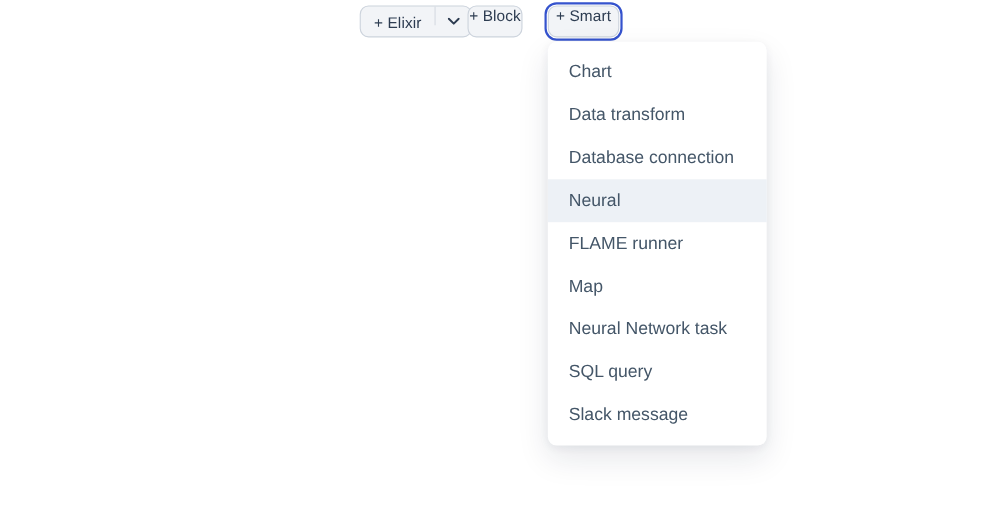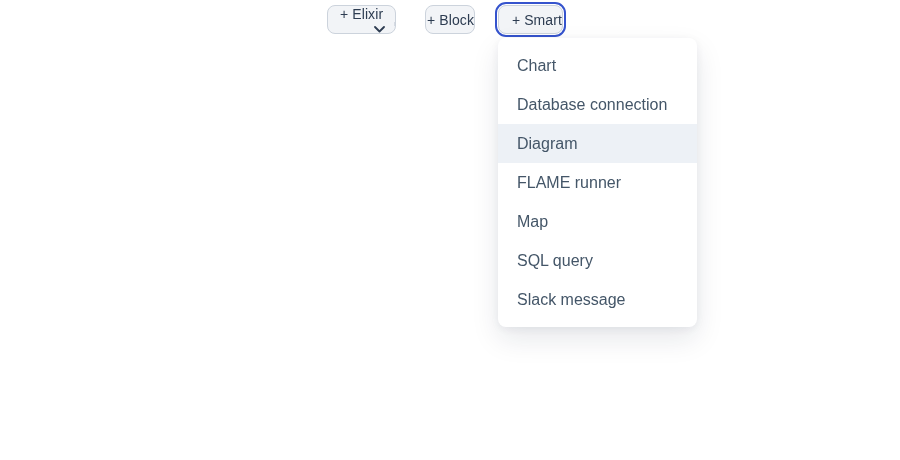--- a/index.html
+++ b/index.html
@@ -17,25 +17,24 @@
     position: absolute;
     top: 5px;
     height: 29px;
     background: #f2f4f7;
     border: 1px solid #ccd3dc;
     border-radius: 8px;
     color: #2d3c51;
     font-size: 14px;
     font-weight: 500;
     display: flex;
-    align-items: flex-end;
+    align-items: flex-start;
     letter-spacing: .1px;
     cursor: pointer;
     user-select: none;
-    flex-direction: column;
   }
   #elixir-split { left: 327px; padding: 0; }
   .split-label { padding: 0 12px; display: flex; align-items: center; height: 100%; }
   .split-divider { width: 1px; height: 17px; background: #d5dae2; }
   .split-caret {
     width: 32px; height: 100%;
     display: flex; align-items: center; justify-content: center;
   }
   .split-caret svg { display: block; }
 
@@ -83,19 +82,21 @@
     </span>
   </span>
 </div>
 
 <div class="btn" id="block-btn">+ Block</div>
 
 <div class="btn" id="smart-btn">+ Smart</div>
 
 <div id="smart-menu">
     <div class="menu-item">Chart</div>
+    <div class="menu-item">Data transform</div>
     <div class="menu-item">Database connection</div>
-    <div class="menu-item highlighted">Diagram</div>
+    <div class="menu-item highlighted">Neural</div>
     <div class="menu-item">FLAME runner</div>
     <div class="menu-item">Map</div>
+    <div class="menu-item">Neural Network task</div>
     <div class="menu-item">SQL query</div>
     <div class="menu-item">Slack message</div>
   </div>
 
 </body></html>

